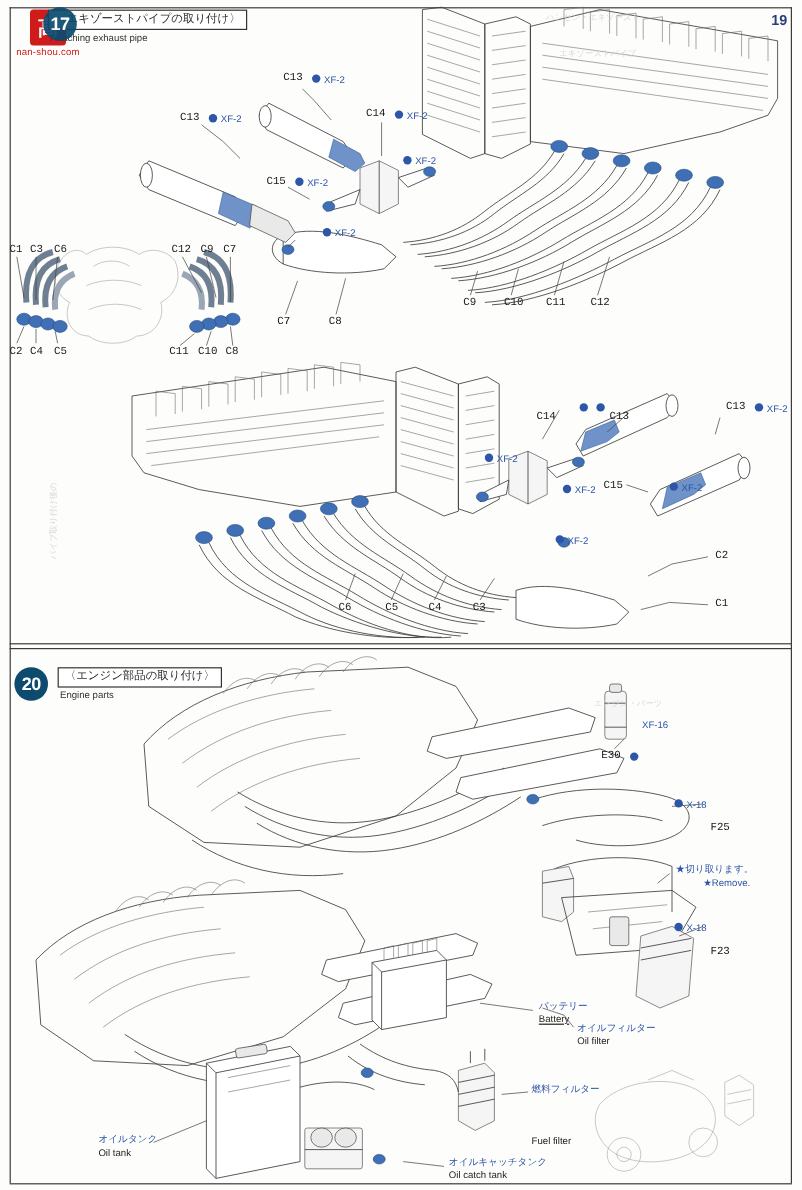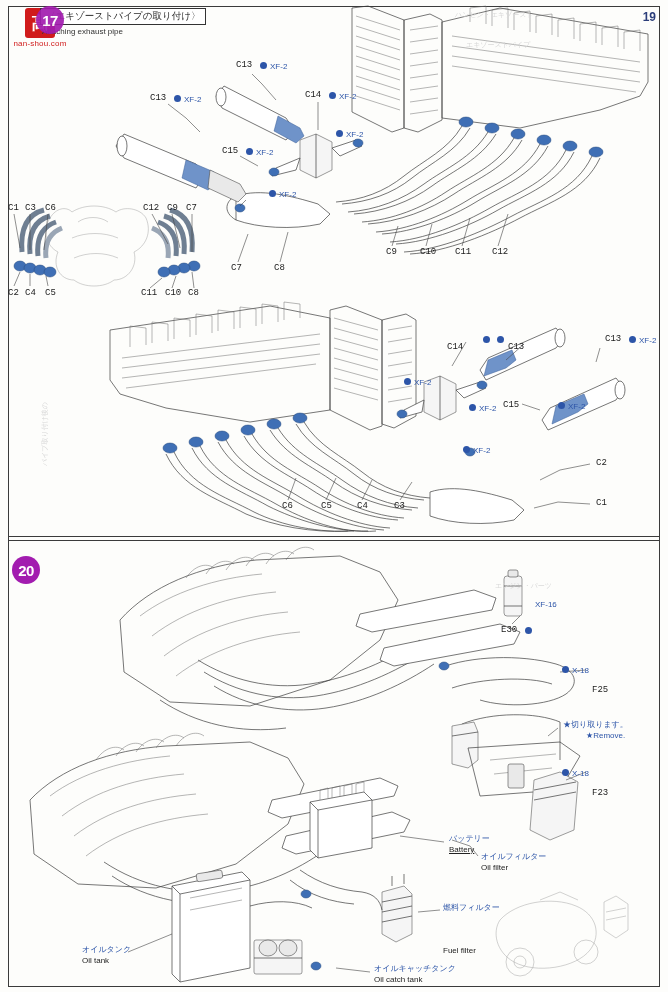--- a/index.html
+++ b/index.html
@@ -53,21 +53,21 @@
     line-height: 10px;
     margin-top: 2px;
     margin-left: 2px;
     color: #333;
   }
   .step-num {
     position: absolute;
     width: 28px;
     height: 28px;
     border-radius: 50%;
-    background: #a21caf;
+    background: #0c4a6e;
     color: #fff;
     font-size: 15px;
     font-weight: bold;
     display: flex;
     align-items: center;
     justify-content: center;
     letter-spacing: -0.5px;
   }
 
   
@@ -542,20 +542,26 @@
 
   <div class="step-head" style="left:40px; top:8px;">
     <div>
       <div class="step-title-box">〈エキゾーストパイプの取り付け〉</div>
       <div class="step-sub">Attaching exhaust pipe</div>
     </div>
   </div>
   <div class="step-num" style="left:36px; top:6px; opacity:0.92;">17</div>
 
   <div class="step-num" style="left:12px; top:556px;">20</div>
+  <div class="step-head" style="left:48px; top:556px;">
+    <div>
+      <div class="step-title-box">〈エンジン部品の取り付け〉</div>
+      <div class="step-sub">Engine parts</div>
+    </div>
+  </div>
 
   <div class="lbl" style="left:236px; top:60px;">C13</div>
   <div class="paint-dot" style="left:260px; top:62px;"></div>
   <div class="paint" style="left:270px; top:62px;">XF-2</div>
 
   <div class="lbl" style="left:150px; top:93px;">C13</div>
   <div class="paint-dot" style="left:174px; top:95px;"></div>
   <div class="paint" style="left:184px; top:95px;">XF-2</div>
 
   <div class="lbl" style="left:305px; top:90px;">C14</div>

